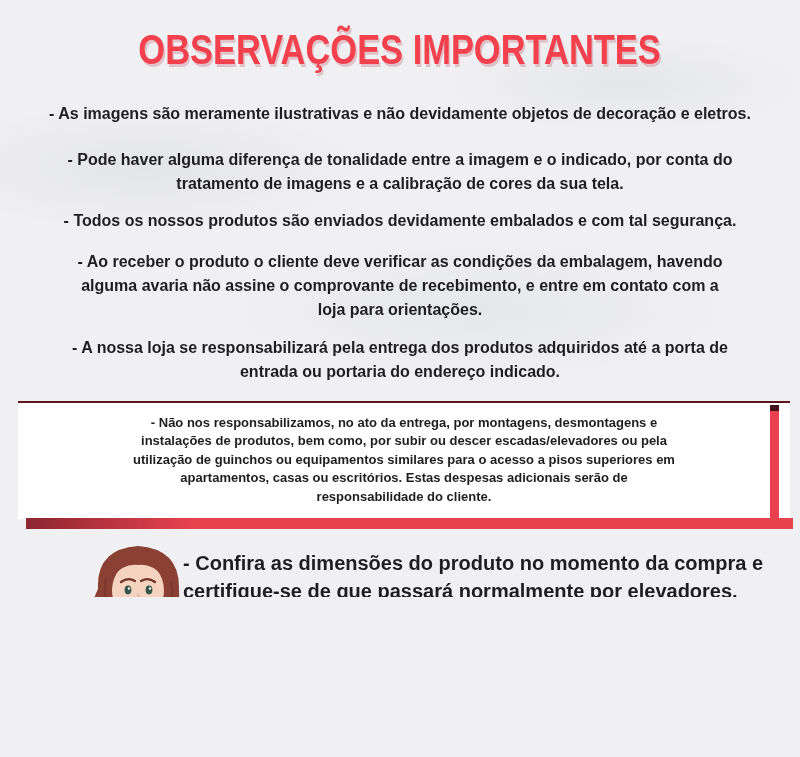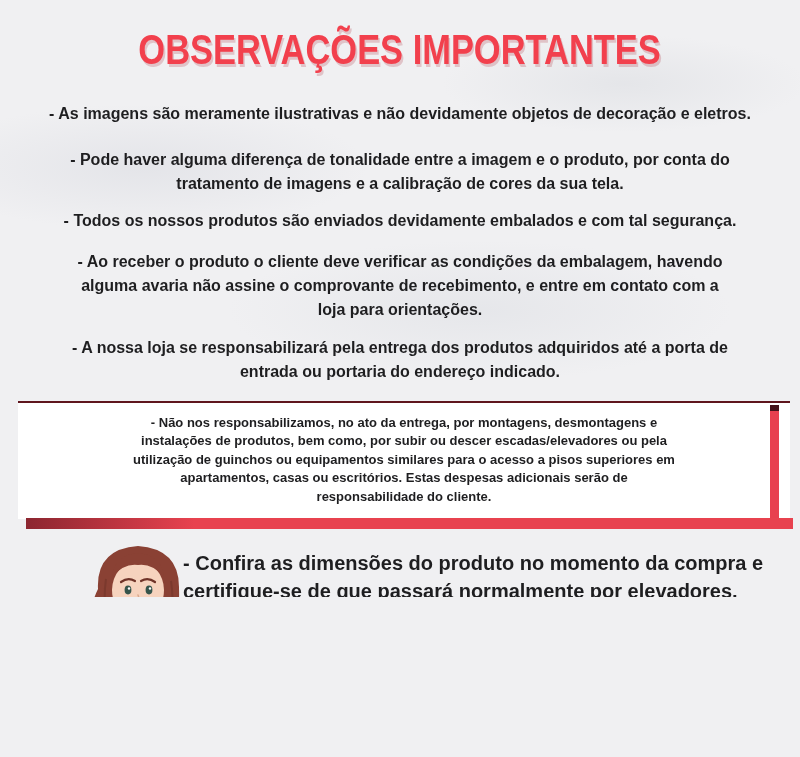--- a/index.html
+++ b/index.html
@@ -97,21 +97,21 @@
 </head>
 <body>
 
 <div class="canvas">
 
   <div class="title-wrap">
     <span class="page-title">OBSERVAÇÕES IMPORTANTES</span>
   </div>
 
   <p class="note note-1">- As imagens são meramente ilustrativas e não devidamente objetos de decoração e eletros.</p>
-  <p class="note note-2">- Pode haver alguma diferença de tonalidade entre a imagem e o produto, por conta do
+  <p class="note note-2">- Pode haver alguma diferença de tonalidade entre a imagem e o indicado, por conta do
 tratamento de imagens e a calibração de cores da sua tela.</p>
   <p class="note note-4">- Ao receber o produto o cliente deve verificar as condições da embalagem, havendo
 alguma avaria não assine o comprovante de recebimento, e entre em contato com a
 loja para orientações.</p>
   <p class="note note-3">- Todos os nossos produtos são enviados devidamente embalados e com tal segurança.</p>
   <p class="note note-5">- A nossa loja se responsabilizará pela entrega dos produtos adquiridos até a porta de
 entrada ou portaria do endereço indicado.</p>
 
   <div class="quote-box">
     <div class="quote-redbar-right"></div>

